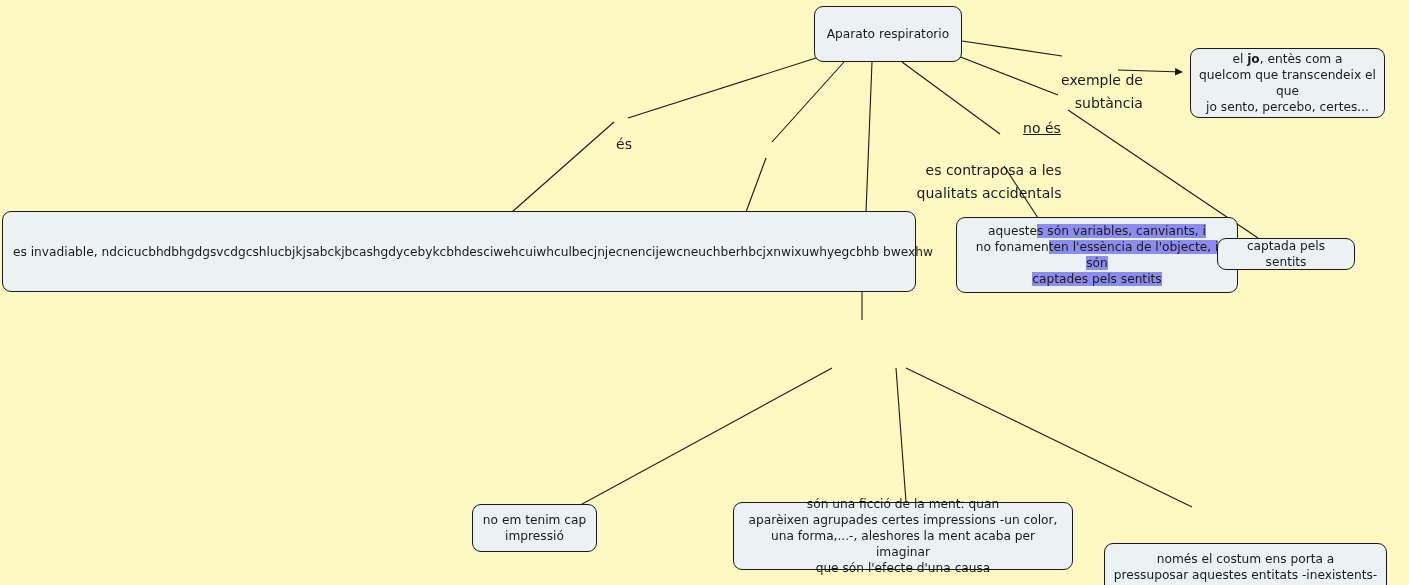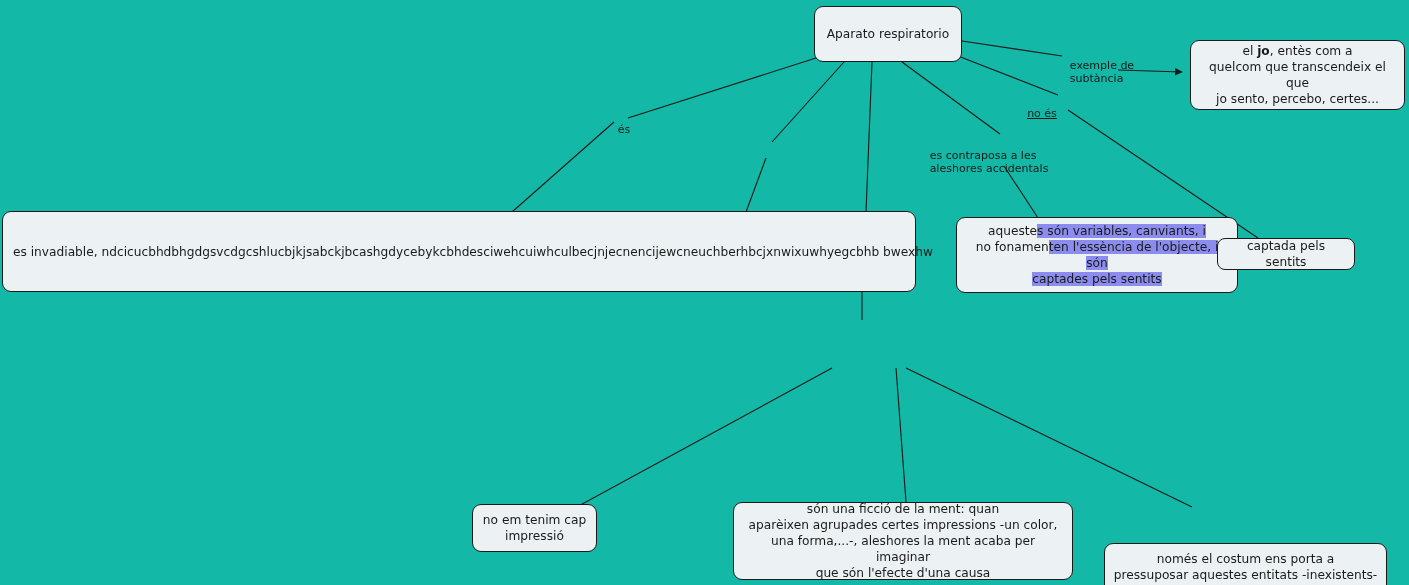--- a/index.html
+++ b/index.html
@@ -5,21 +5,21 @@
 <style>
   html, body {
     margin: 0;
     padding: 0;
     background: #ffffff;
   }
   #canvas {
     position: relative;
     width: 1409px;
     height: 585px;
-    background: #14b8a6;
+    background: #fef9c3;
     font-family: "DejaVu Sans", sans-serif;
     overflow: hidden;
   }
   #links {
     position: absolute;
     left: 0;
     top: 0;
     width: 1409px;
     height: 585px;
     pointer-events: none;
@@ -41,23 +41,23 @@
     white-space: pre-line;
   }
   .node.left-align {
     text-align: left;
     justify-content: flex-start;
     white-space: nowrap;
   }
   .edge-label {
     position: absolute;
     color: #1a1a1a;
-    font-size: 11px;
-    line-height: 13px;
-    text-align: left;
+    font-size: 14px;
+    line-height: 23px;
+    text-align: right;
     background: transparent;
     white-space: pre-line;
     transform: translateX(-50%);
   }
   .sel {
     background: #8c8cee;
   }
   .bold {
     font-weight: bold;
   }
@@ -97,62 +97,62 @@
       <path d="M 832 368 L 562 515"></path>
       <path d="M 896 368 L 906 502"></path>
       <path d="M 906 368 L 1192 507"></path>
     </g>
   </svg>
 
   <div class="node" style="left:814px; top:6px; width:148px; height:56px;">
     <span>Aparato respiratorio</span>
   </div>
 
-  <div class="node" style="left:1190px; top:40px; width:215px; height:70px;">
+  <div class="node" style="left:1190px; top:48px; width:195px; height:70px;">
     <span><span>el </span><span class="bold">jo</span><span>, entès com a</span><br><span>quelcom que transcendeix el que</span><br><span>jo sento, percebo, certes...</span></span>
   </div>
 
   <div class="node left-align" style="left:2px; top:211px; width:914px; height:81px; padding-left:10px;">
     <span>es invadiable, ndcicucbhdbhgdgsvcdgcshlucbjkjsabckjbcashgdycebykcbhdesciwehcuiwhculbecjnjecnencijewcneuchberhbcjxnwixuwhyegcbhb bwexhw</span>
   </div>
 
   <div class="node" style="left:956px; top:217px; width:282px; height:76px;">
     <span><span>aqueste</span><span class="sel">s són variables, canviants, i</span><br><span>no fonamen</span><span class="sel">ten l'essència de l'objecte, i són</span><br><span class="sel">captades pels sentits</span></span>
   </div>
 
-  <div class="node" style="left:1217px; top:238px; width:138px; height:32px;border-radius:8px;">
+  <div class="node" style="left:1217px; top:238px; width:138px; height:32px;">
     <span>captada pels sentits</span>
   </div>
 
   <div class="node" style="left:472px; top:504px; width:125px; height:48px;">
     <span>no em tenim cap
 impressió</span>
   </div>
 
-  <div class="node" style="left:733px; top:502px; width:340px; height:78px;">
+  <div class="node" style="left:733px; top:502px; width:340px; height:68px;">
     <span>són una ficció de la ment: quan
 aparèixen agrupades certes impressions -un color,
 una forma,...-, aleshores la ment acaba per imaginar
 que són l'efecte d'una causa</span>
   </div>
 
   <div class="node" style="left:1104px; top:507px; width:283px; height:63px;margin-top:36px;">
     <span>només el costum ens porta a
 pressuposar aquestes entitats -inexistents-
 darrera les sensacions</span>
   </div>
 
   <div class="edge-label" style="left:624px; top:110px;">
     <span>és</span>
   </div>
 
 
   <div class="edge-label" style="left:989px; top:136px;">
     <span>es contraposa a les
-aleshores accidentals</span>
+qualitats accidentals</span>
   </div>
 
   <div class="edge-label" style="left:1102px; top:46px;">
     <span>exemple de
 subtància</span>
   </div>
 
   <div class="edge-label" style="left:1042px; top:94px;text-decoration:underline;">
     <span>no és</span>
   </div>

